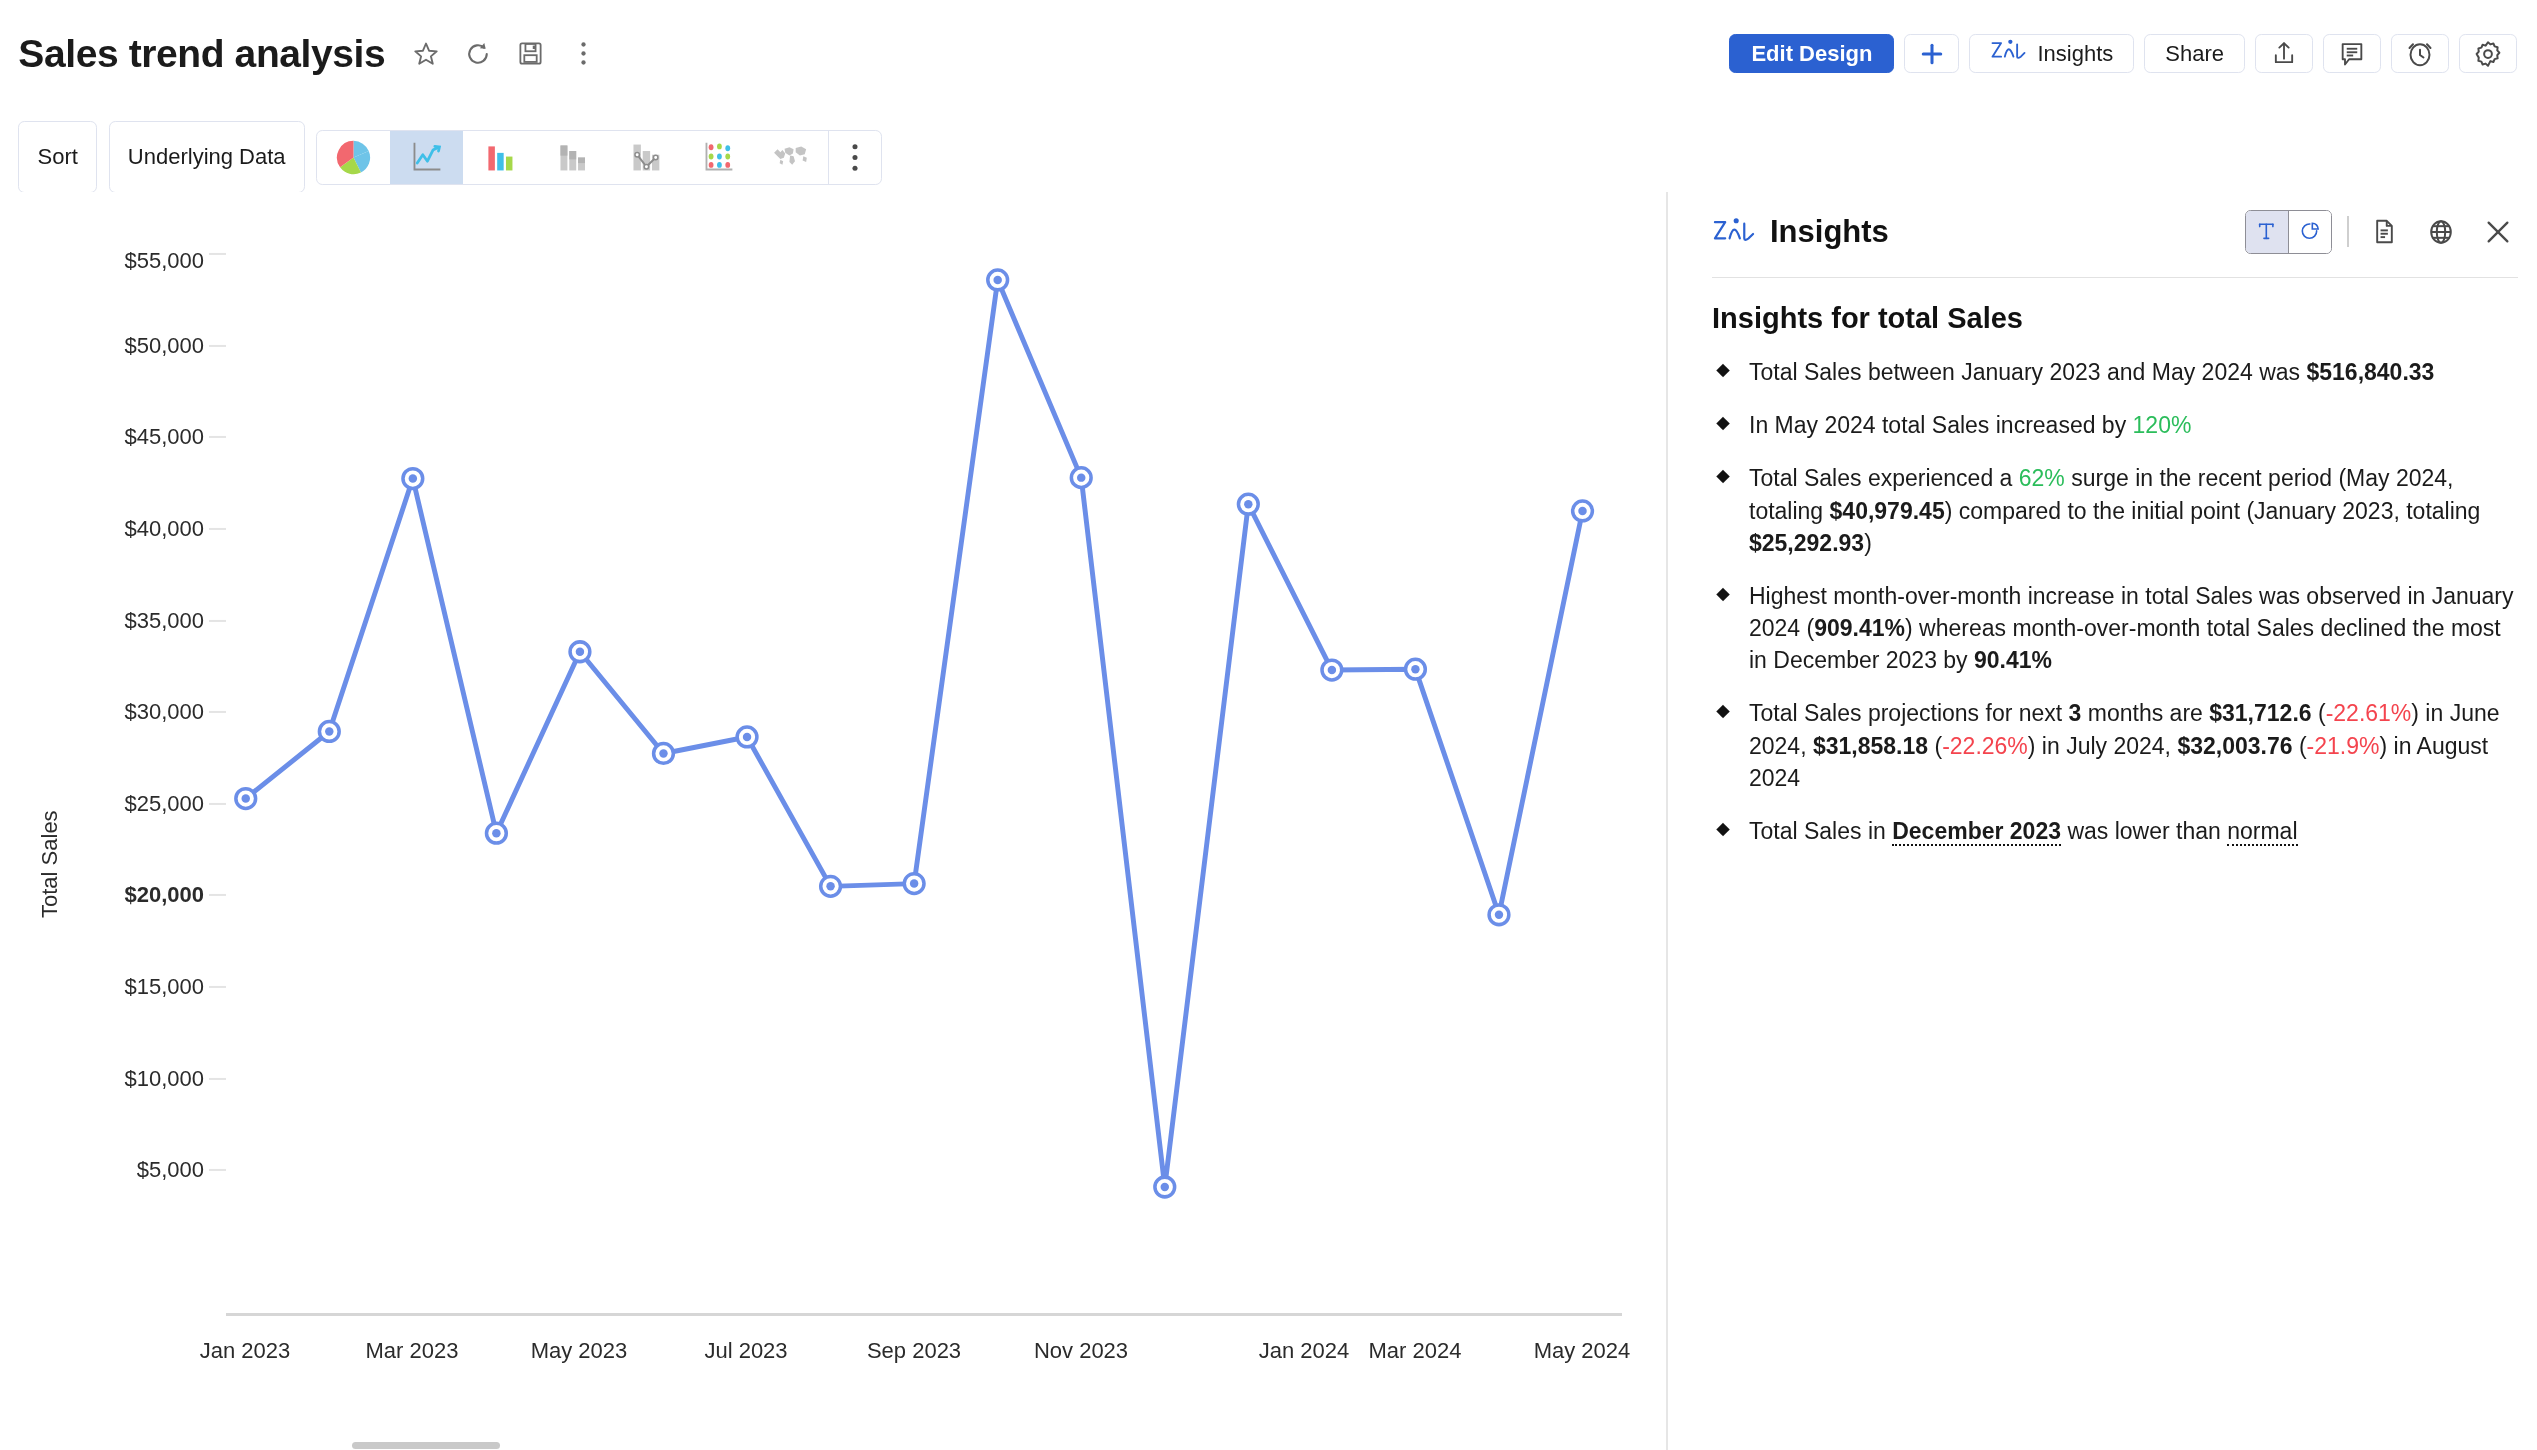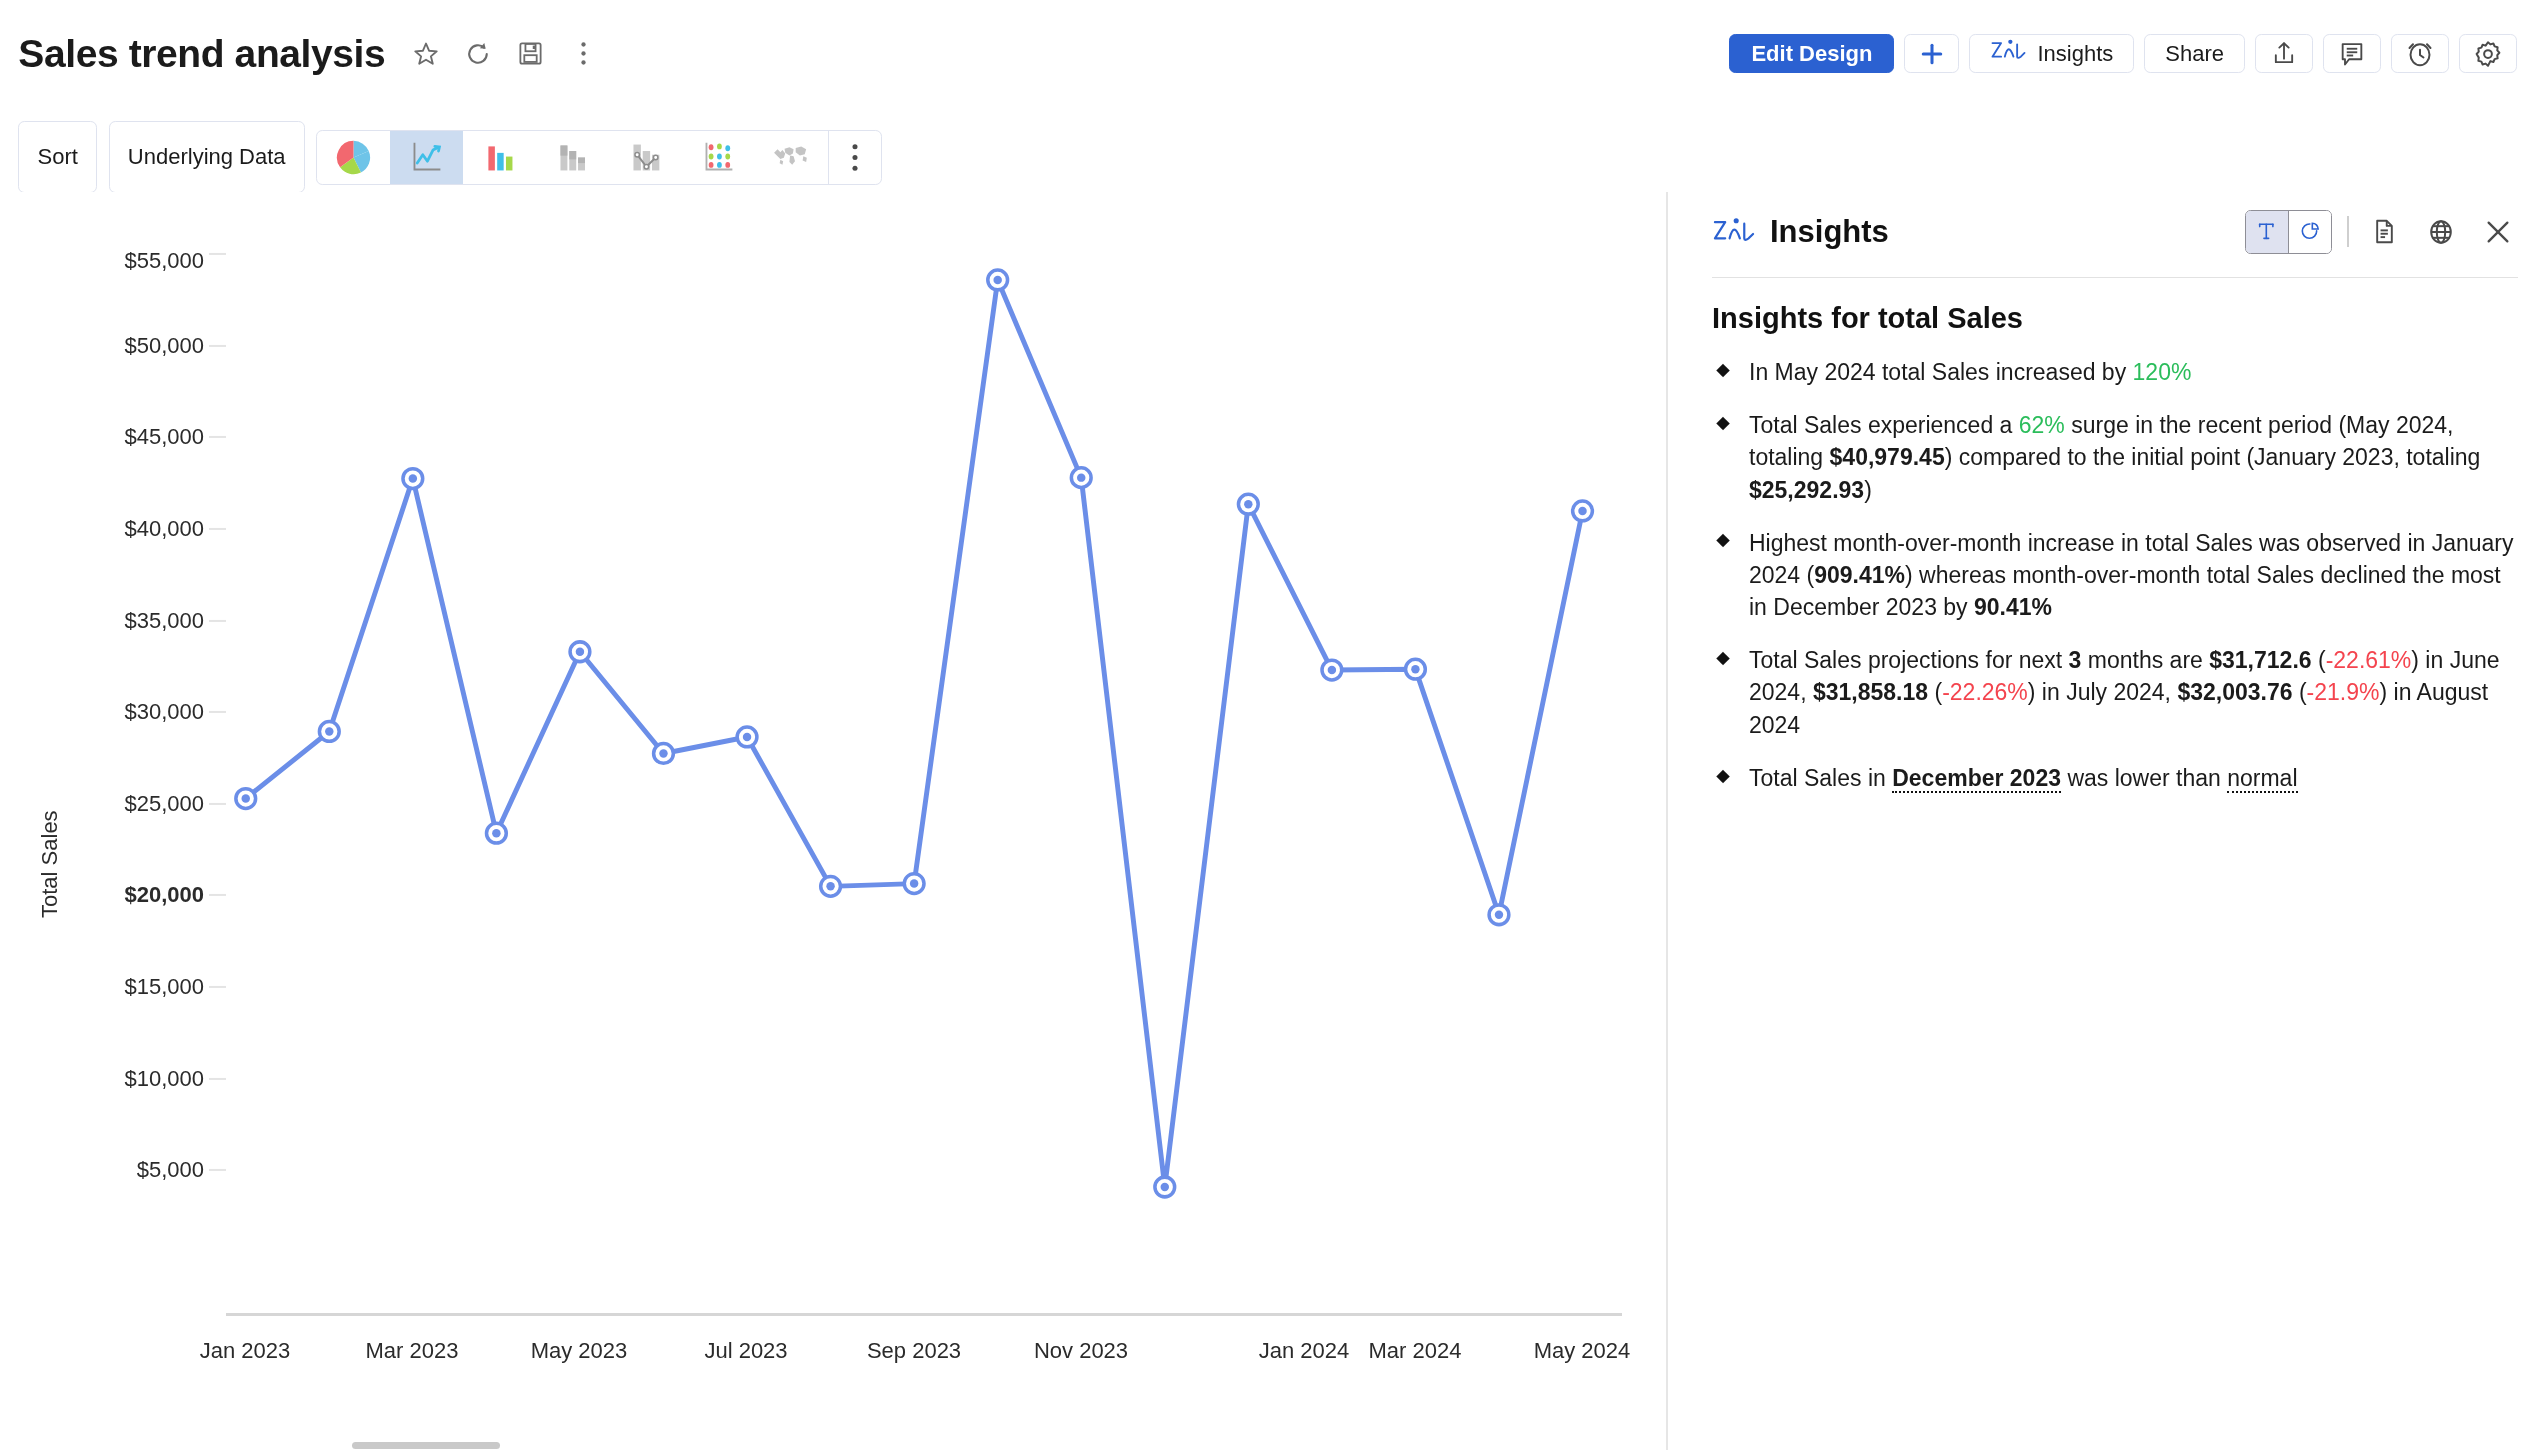--- a/index.html
+++ b/index.html
@@ -450,20 +450,21 @@
         <svg width="30" height="30" viewBox="0 0 24 24" stroke="#4a4a4a" stroke-width="1.8" stroke-linecap="round">
           <line x1="4.5" y1="4.5" x2="19.5" y2="19.5"></line>
             <line x1="19.5" y1="4.5" x2="4.5" y2="19.5"></line>
         </svg>
       </div>
     </div>
   </div>
   <div id="ins-rule"></div>
   <div id="ins-subtitle">Insights for total Sales</div>
   <ul id="bullets">
+      <li><span>Total Sales between January 2023 and May 2024 was </span><span class="b">$516,840.33</span></li>
       <li><span>In May 2024 total Sales increased by </span><span class="g">120%</span></li>
       <li><span>Total Sales experienced a </span><span class="g">62%</span><span> surge in the recent period (May 2024, totaling </span><span class="b">$40,979.45</span><span>) compared to the initial point (January 2023, totaling </span><span class="b">$25,292.93</span><span>)</span></li>
       <li><span>Highest month-over-month increase in total Sales was observed in January 2024 (</span><span class="b">909.41%</span><span>) whereas month-over-month total Sales declined the most in December 2023 by </span><span class="b">90.41%</span></li>
       <li><span>Total Sales projections for next </span><span class="b">3</span><span> months are </span><span class="b">$31,712.6</span><span> (</span><span class="r">-22.61%</span><span>) in June 2024, </span><span class="b">$31,858.18</span><span> (</span><span class="r">-22.26%</span><span>) in July 2024, </span><span class="b">$32,003.76</span><span> (</span><span class="r">-21.9%</span><span>) in August 2024</span></li>
       <li><span>Total Sales in </span><span class="dotted">December 2023</span><span> was lower than </span><span class="dotted-n">normal</span></li>
     </ul>
 </div>
 
 
 </body></html>

